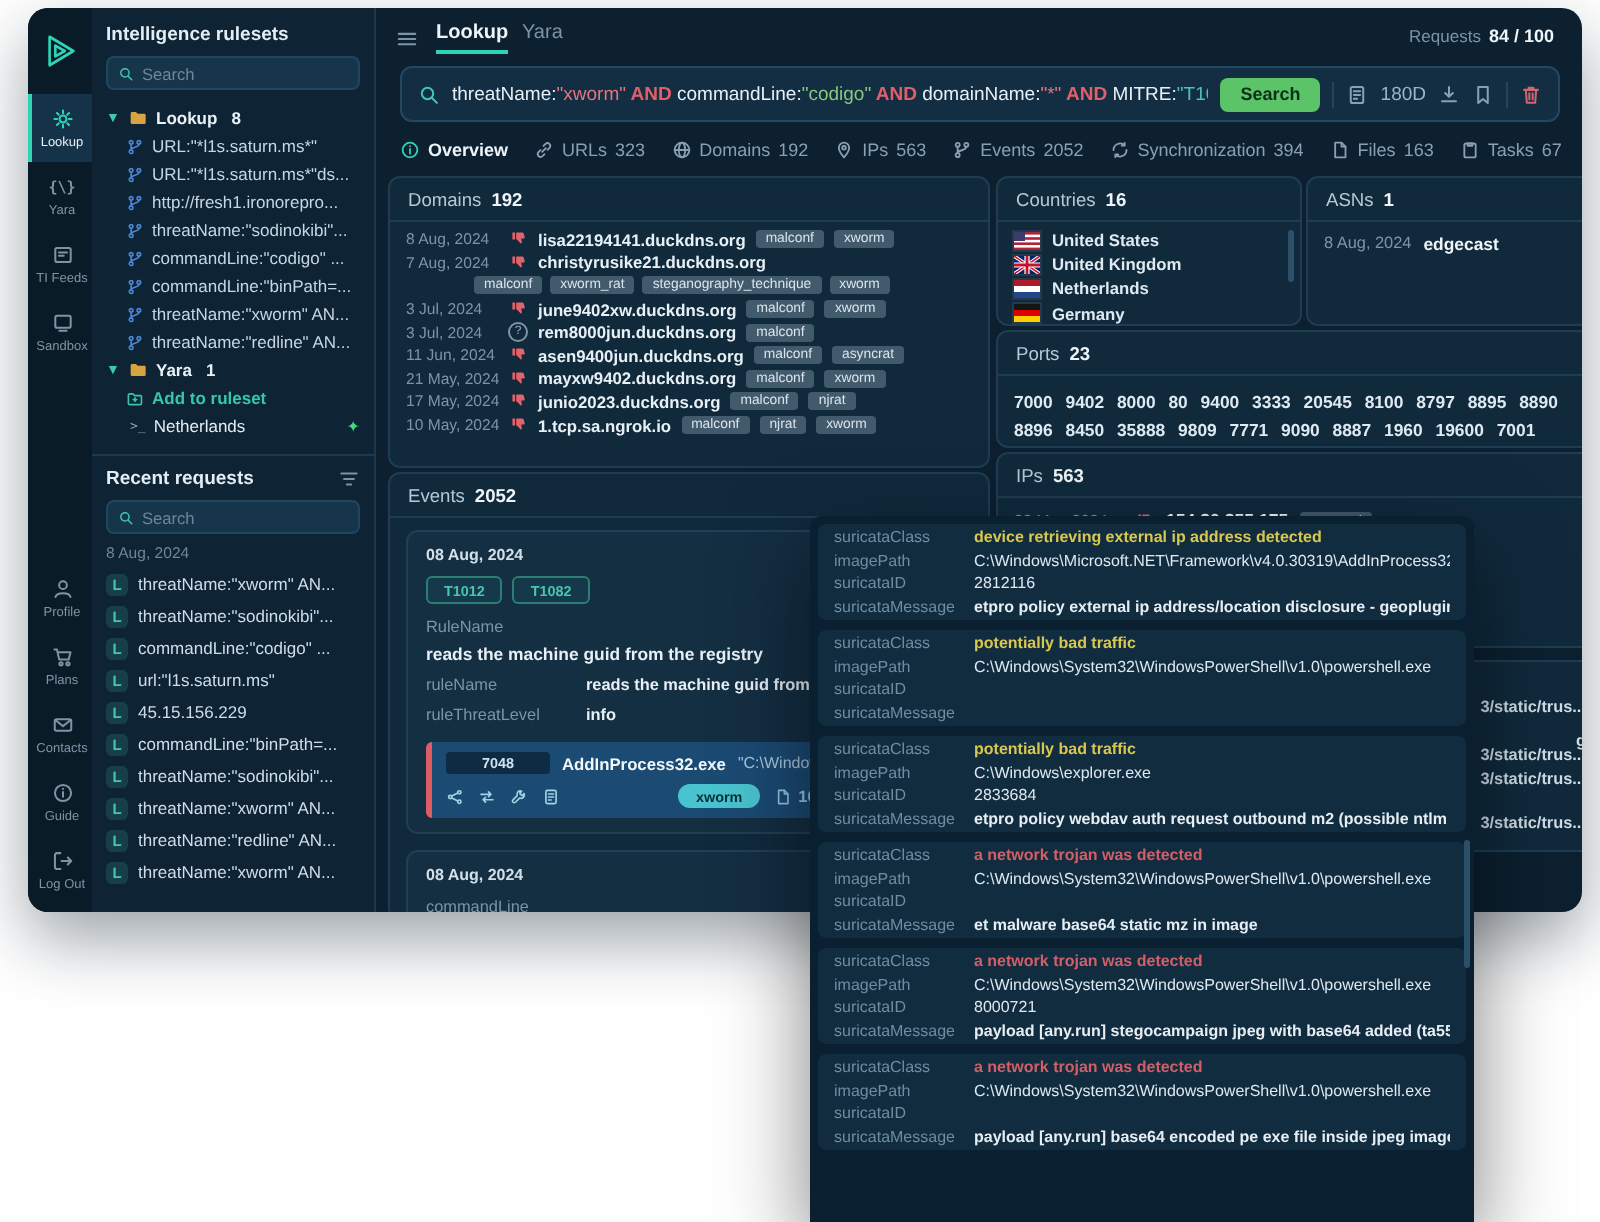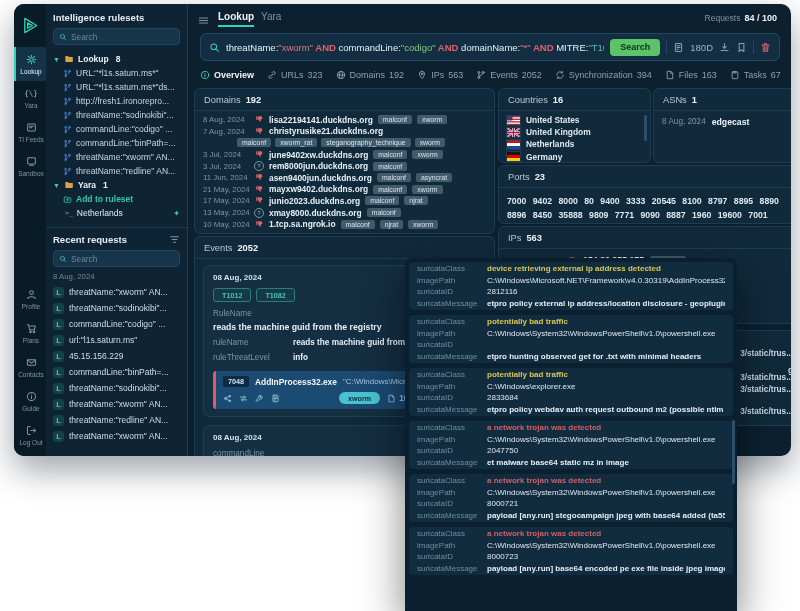--- a/index.html
+++ b/index.html
@@ -104,21 +104,21 @@
   .ttp{border:1px solid #2a7e72;color:#4cc4ad;font-size:7.2px;padding:1.5px 8px;border-radius:3px;
     background:rgba(47,211,181,.07);font-weight:bold}
   .elabel{font-size:8.2px;color:#7d94a6;margin-top:7px}
   .evalue{font-size:8.7px;font-weight:bold;color:#e8f0f6;margin-top:4px;white-space:nowrap;overflow:hidden}
   .kvrow{display:flex;font-size:8.2px;margin-top:6px}
   .kvrow .k{width:80px;color:#7d94a6;flex:none}
   .kvrow .v{font-weight:bold;color:#e8f0f6}
   .process{margin-top:9px;background:#1b4a73;border-left:3px solid #e05c64;border-radius:3px;
     padding:5px 7px;overflow:hidden;width:272px;box-sizing:border-box}
   .pline1{display:flex;align-items:center;gap:6px;white-space:nowrap;overflow:hidden}
-  .pid{background:#0d2b43;color:#cfe0ee;font-size:7.2px;padding:1px 5px;border-radius:2px;font-weight:bold;flex:none}
+  .pid{background:#0d2b43;color:#cfe0ee;font-size:7.2px;padding:1px 18px;border-radius:2px;font-weight:bold;flex:none}
   .pname{font-weight:bold;font-size:8.4px;color:#f2f7fb;flex:none}
   .ppath{font-size:8px;color:#a9c7e0;overflow:hidden}
   .pline2{display:flex;align-items:center;gap:7px;margin-top:5px;color:#9fd4e4}
   .pic{display:flex;cursor:pointer}
   .ptag{background:#49c3cf;color:#08303a;font-size:7.2px;font-weight:bold;padding:1.5px 9px;
     border-radius:7px;margin-left:52px;flex:none}
   .pfiles{display:flex;gap:3px;align-items:center;color:#8fc7e8;font-size:8.2px;font-weight:bold;flex:none}
   
   .popup{position:absolute;left:405px;top:258px;width:332px;height:353px;background:#0a2030;
     border-radius:6px 6px 0 0;box-shadow:0 16px 44px rgba(0,0,0,.5);padding:4px;box-sizing:border-box;
@@ -634,28 +634,20 @@
             <div class="drow">
               <span class="ddate">17 May, 2024</span>
               <span class="vic">
                 <svg width="9" height="9" viewBox="0 0 12 12" fill="none" stroke="currentColor" stroke-width="1.1" stroke-linecap="round" stroke-linejoin="round">
                   <path fill="currentColor" stroke="none" d="M1.6 1.6h1.8v4.8H1.6zM4.1 6V2.2q0-.6.7-.6h3.4q.7 0 .9.7l.7 2.4q.3 1-.7 1H7.5l.4 2.3q.2 1-.8 1L4.9 6.6z"></path>
                 </svg>
               </span>
               <span class="dname">junio2023.duckdns.org</span>
               <span class="tag">malconf</span>
               <span class="tag">njrat</span>
-            </div>
-            <div class="drow">
-              <span class="ddate">13 May, 2024</span>
-              <span class="vic">
-                <span class="qmark">?</span>
-              </span>
-              <span class="dname">xmay8000.duckdns.org</span>
-              <span class="tag">malconf</span>
             </div>
             <div class="drow">
               <span class="ddate">10 May, 2024</span>
               <span class="vic">
                 <svg width="9" height="9" viewBox="0 0 12 12" fill="none" stroke="currentColor" stroke-width="1.1" stroke-linecap="round" stroke-linejoin="round">
                   <path fill="currentColor" stroke="none" d="M1.6 1.6h1.8v4.8H1.6zM4.1 6V2.2q0-.6.7-.6h3.4q.7 0 .9.7l.7 2.4q.3 1-.7 1H7.5l.4 2.3q.2 1-.8 1L4.9 6.6z"></path>
                 </svg>
               </span>
               <span class="dname">1.tcp.sa.ngrok.io</span>
               <span class="tag">malconf</span>
@@ -880,21 +872,20 @@
         </div>
         <div class="prow">
           <span class="pk">imagePath</span>
           <span class="pv ">C:\Windows\System32\WindowsPowerShell\v1.0\powershell.exe</span>
         </div>
         <div class="prow">
           <span class="pk">suricataID</span>
         </div>
         <div class="prow">
           <span class="pk">suricataMessage</span>
-          <span class="pv msg">etpro hunting observed get for .txt with minimal headers</span>
         </div>
       </div>
       <div class="pblock">
         <div class="prow">
           <span class="pk">suricataClass</span>
           <span class="pv warn">potentially bad traffic</span>
         </div>
         <div class="prow">
           <span class="pk">imagePath</span>
           <span class="pv ">C:\Windows\explorer.exe</span>
@@ -912,21 +903,20 @@
         <div class="prow">
           <span class="pk">suricataClass</span>
           <span class="pv danger">a network trojan was detected</span>
         </div>
         <div class="prow">
           <span class="pk">imagePath</span>
           <span class="pv ">C:\Windows\System32\WindowsPowerShell\v1.0\powershell.exe</span>
         </div>
         <div class="prow">
           <span class="pk">suricataID</span>
-          <span class="pv ">2047750</span>
         </div>
         <div class="prow">
           <span class="pk">suricataMessage</span>
           <span class="pv msg">et malware base64 static mz in image</span>
         </div>
       </div>
       <div class="pblock">
         <div class="prow">
           <span class="pk">suricataClass</span>
           <span class="pv danger">a network trojan was detected</span>
@@ -948,21 +938,20 @@
         <div class="prow">
           <span class="pk">suricataClass</span>
           <span class="pv danger">a network trojan was detected</span>
         </div>
         <div class="prow">
           <span class="pk">imagePath</span>
           <span class="pv ">C:\Windows\System32\WindowsPowerShell\v1.0\powershell.exe</span>
         </div>
         <div class="prow">
           <span class="pk">suricataID</span>
-          <span class="pv ">8000723</span>
         </div>
         <div class="prow">
           <span class="pk">suricataMessage</span>
           <span class="pv msg">payload [any.run] base64 encoded pe exe file inside jpeg image</span>
         </div>
       </div>
     </div>
 </div>
 
 </body></html>

